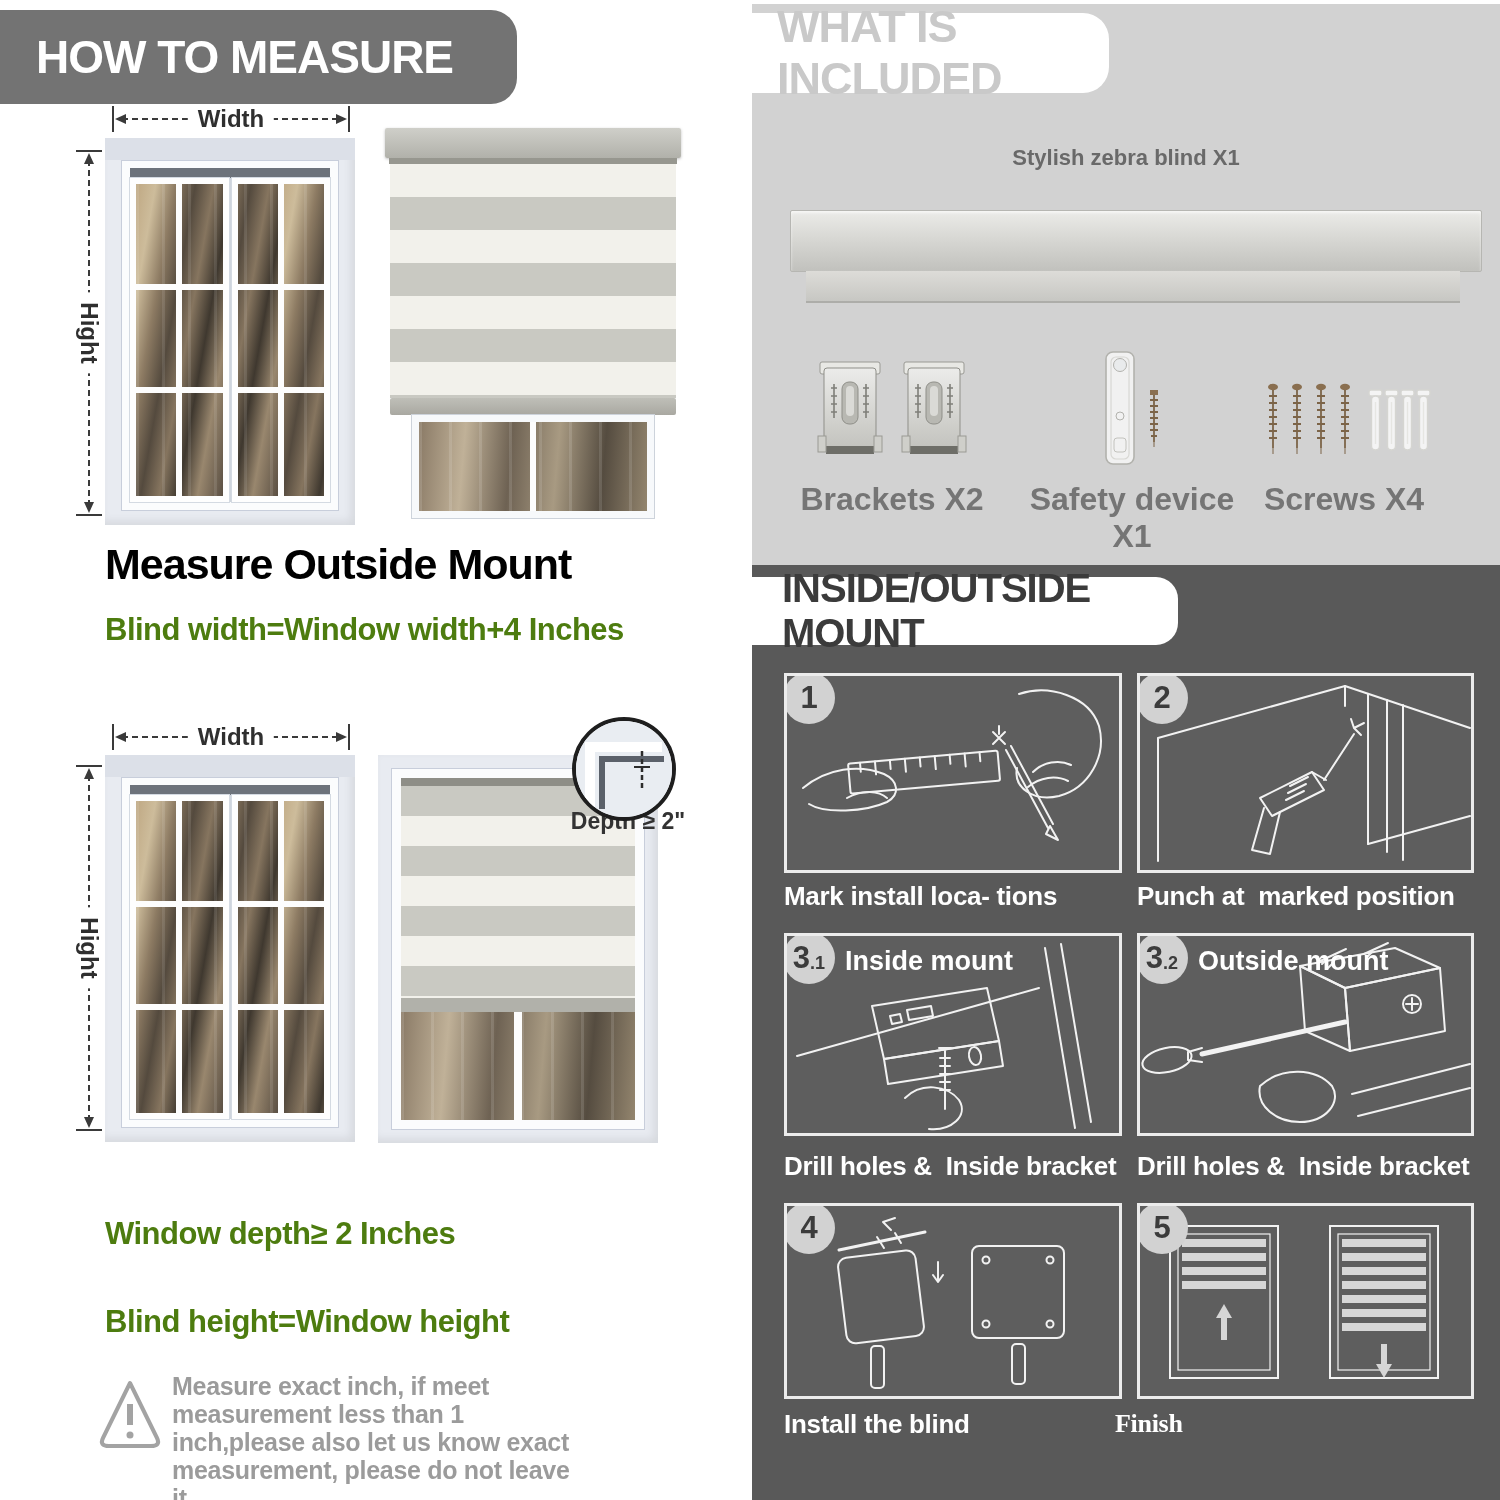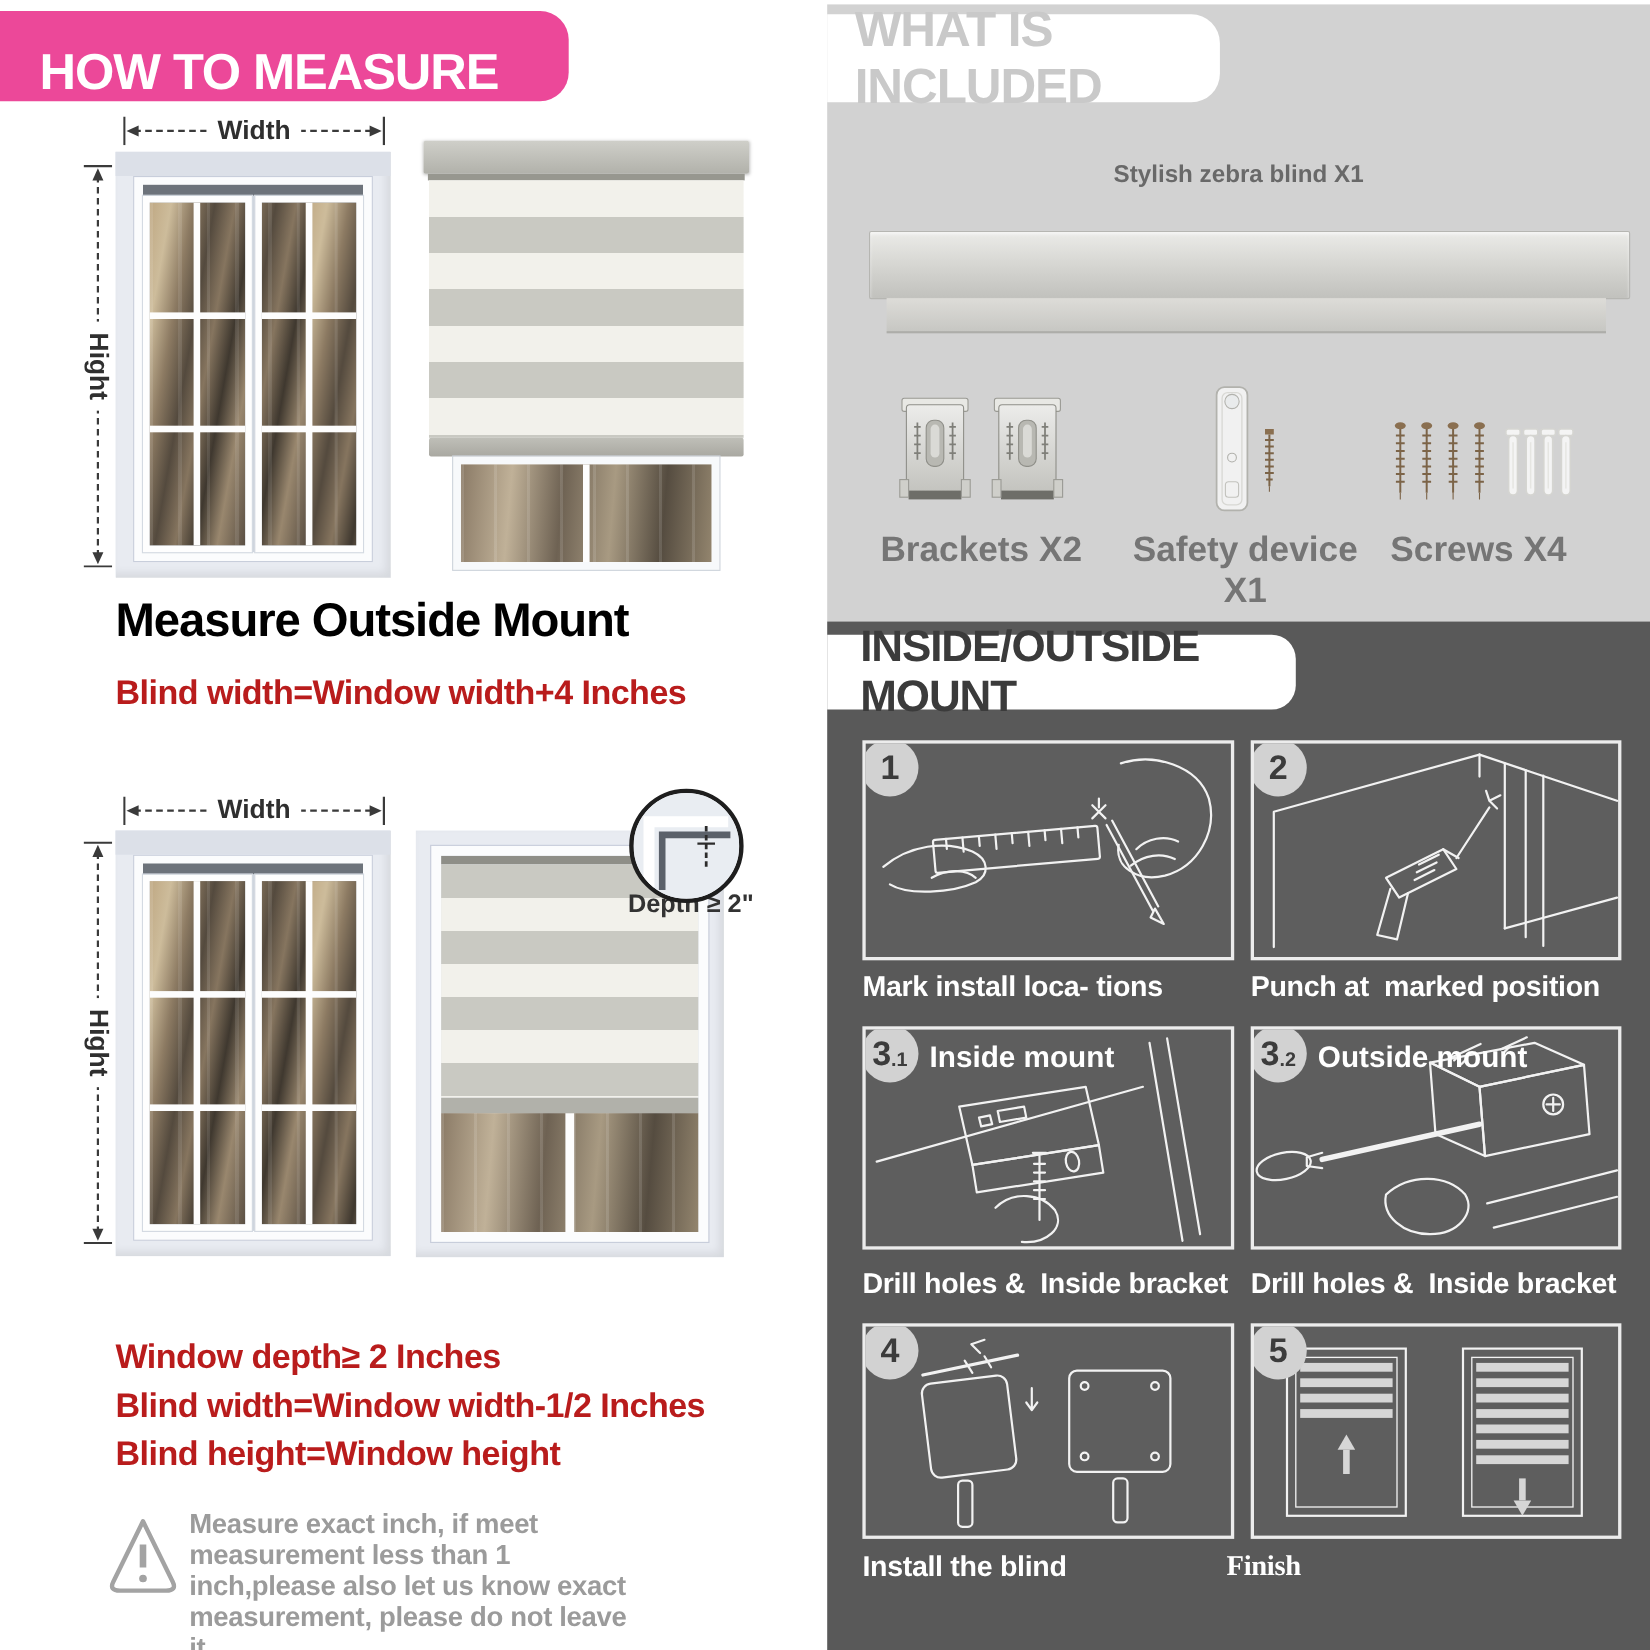--- a/index.html
+++ b/index.html
@@ -1,25 +1,25 @@
 <!DOCTYPE html>
 <html><head>
 <meta charset="utf-8">
 <style>
   html,body{margin:0;padding:0;background:#fff;}
   .canvas{position:relative;width:1500px;height:1500px;background:#ffffff;
           font-family:"Liberation Sans", sans-serif;overflow:hidden;}
 
   
-  .left-header{position:absolute;left:0;top:10px;width:517px;height:82px;
-    background:#ec4899;border-radius:0 26px 26px 0;display:flex;align-items:flex-end;}
+  .left-header{position:absolute;left:0;top:10px;width:517px;height:94px;
+    background:#737373;border-radius:0 26px 26px 0;display:flex;align-items:center;}
   .left-header span{color:#ffffff;font-size:46px;font-weight:700;letter-spacing:-1px;padding-left:36px;}
 
   .h2{position:absolute;color:#000000;font-size:43px;font-weight:700;letter-spacing:-1px;}
-  .rule{position:absolute;color:#b91c1c;font-size:31px;font-weight:700;letter-spacing:-0.5px;}
+  .rule{position:absolute;color:#4d7c0f;font-size:31px;font-weight:700;letter-spacing:-0.5px;}
 
   
   .harrow{position:absolute;height:26px;}
   .harrow svg{position:absolute;inset:0;}
   .harrow .lbl{position:absolute;left:50%;top:50%;transform:translate(-50%,-50%);
     background:#fff;padding:0 10px;color:#2f2f2f;font-size:24px;font-weight:700;}
   .varrow{position:absolute;width:26px;}
   .varrow svg{position:absolute;inset:0;}
   .varrow .lbl{position:absolute;left:50%;top:50%;transform:translate(-50%,-50%) rotate(90deg);
     background:#fff;padding:0 10px;color:#2f2f2f;font-size:24px;font-weight:700;white-space:nowrap;}
@@ -227,21 +227,20 @@
       <rect x="0" y="0" width="96" height="96" fill="#e9edf2"></rect>
       <path d="M14,86 L14,26 L86,26" stroke="#ffffff" stroke-width="10" fill="none"></path>
       <path d="M26,88 L26,38 L88,38" stroke="#5b616a" stroke-width="6" fill="none"></path>
       <line x1="66" y1="30" x2="66" y2="70" stroke="#2c2c2c" stroke-width="2.5" stroke-dasharray="5 3"></line>
       <line x1="58" y1="46" x2="74" y2="46" stroke="#2c2c2c" stroke-width="2"></line>
     </svg>
   </div>
   <div class="depth-label">Depth ≥ 2"</div>
 
   <div class="rule" style="left:105px;top:1216px;">Window depth≥ 2 Inches</div>
-  <div class="rule" style="left:105px;top:1260px;">Blind width=Window width-1/2 Inches</div>
   <div class="rule" style="left:105px;top:1304px;">Blind height=Window height</div>
 
   <svg style="position:absolute;left:98px;top:1376px;" width="64" height="74">
     <path d="M32,7 L59,62 Q63,70 53,70 L11,70 Q1,70 5,62 Z" fill="none" stroke="#a3a3a3" stroke-width="4" stroke-linejoin="round"></path>
     <line x1="32" y1="28" x2="32" y2="49" stroke="#a3a3a3" stroke-width="6"></line>
     <circle cx="32" cy="59" r="3.5" fill="#a3a3a3"></circle>
   </svg>
   <div class="warning-text">Measure exact inch, if meet measurement less than 1 inch,please also let us know exact measurement, please do not leave it</div>
 
   <div class="included-panel">

